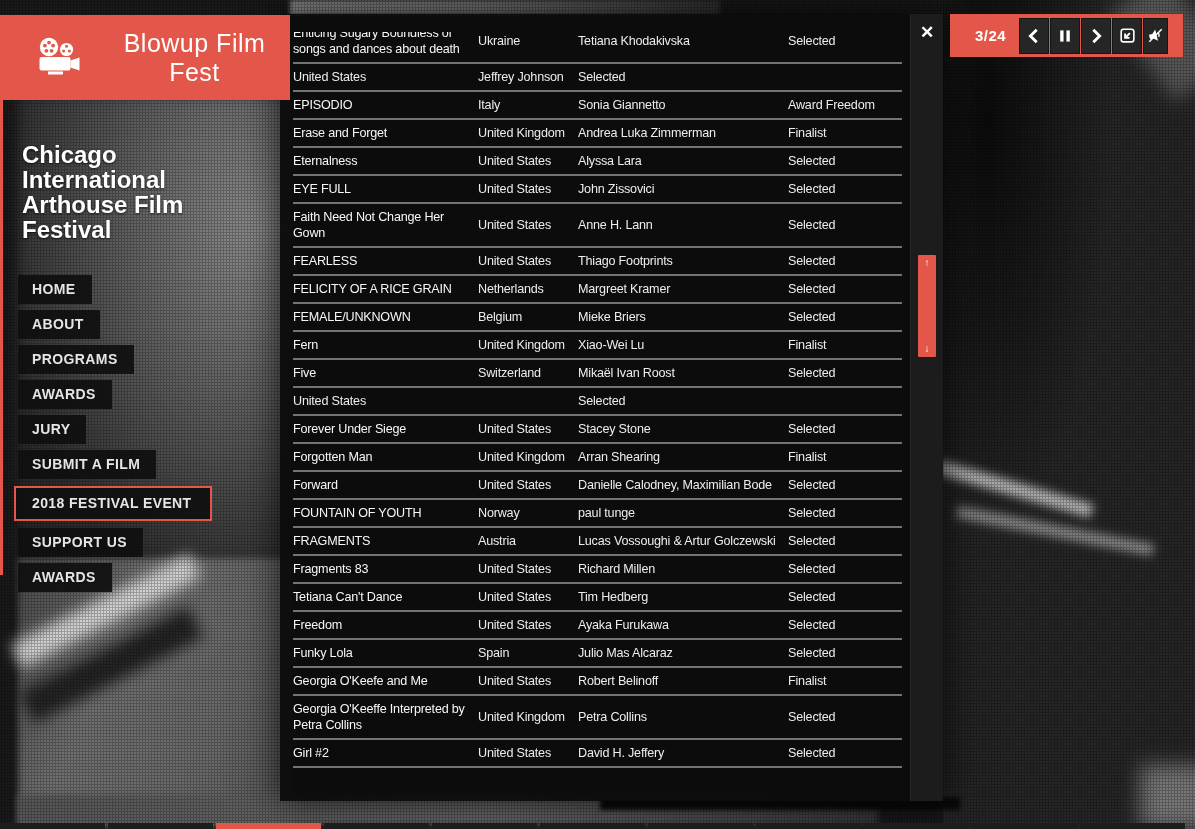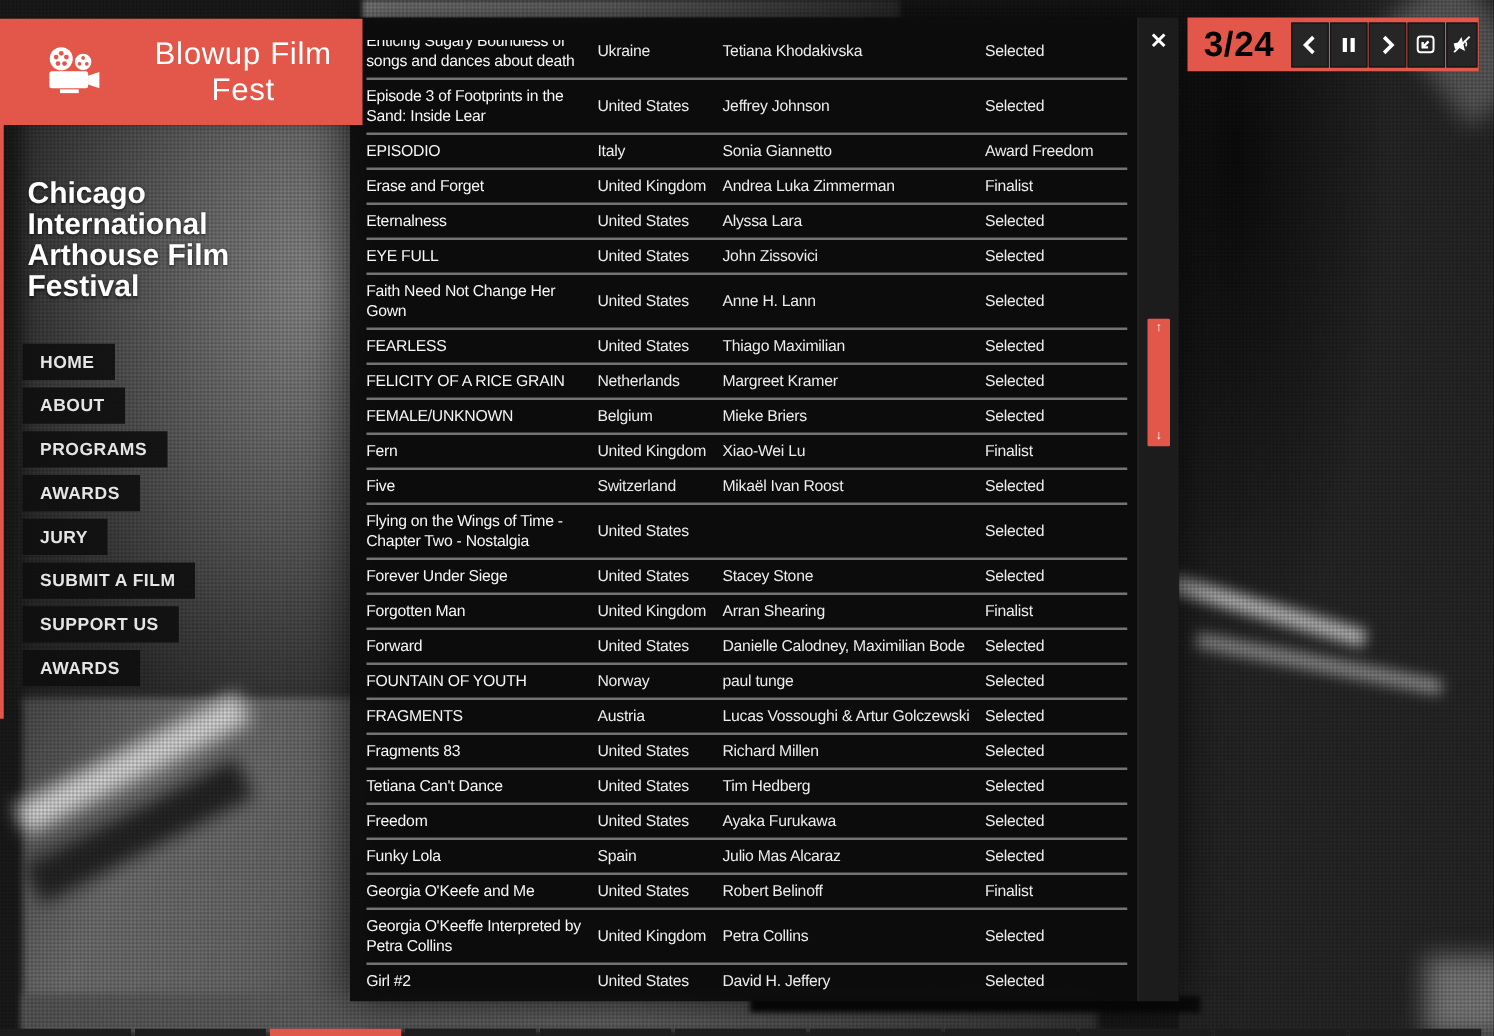--- a/index.html
+++ b/index.html
@@ -76,22 +76,22 @@
   .close-btn { display:block; margin:7px auto 0; width:24px; height:24px; background:none; border:none;
     color:#fff; font-size:17px; font-weight:700; line-height:24px; padding:0; cursor:pointer; }
   .scrollbar { position:absolute; top:241px; left:7px; width:18px; height:102px;
     background:var(--accent); border-radius:1px; display:flex; flex-direction:column;
     justify-content:space-between; align-items:center; padding:3px 0; cursor:pointer; }
   .scrollbar span { color:#fff; font-size:10px; line-height:10px; }
 
   
   .pager { position:absolute; left:950px; top:14px; width:233px; height:43px; z-index:7;
     background:var(--accent); display:flex; align-items:center; padding-right:18px; }
-  .page-indicator { color:#000000; font-size:28px; font-weight:700; padding:0 12px 0 13px;
-    letter-spacing:.5px; }
+  .page-indicator { color:#ffffff; font-size:15px; font-weight:700; padding:0 12px 0 13px;
+    letter-spacing:.5px;margin-left:12px; }
   .pager-buttons { display:flex; margin-left:auto; }
   .pbtn { width:30px; height:36px; margin-left:1px; background:#262626; border:1px solid #151515;
     display:flex; align-items:center; justify-content:center; padding:0; cursor:pointer; }
   .pbtn.narrow { width:25px; }
   .pbtn svg { display:block; }
 
   
   .thumbs { position:absolute; left:0; bottom:0; width:100%; height:6px; z-index:5;
     display:flex; gap:3px; }
   .thumb { flex:0 0 105px; height:6px; background:#1d1d1d; cursor:pointer; }
@@ -143,36 +143,36 @@
 
   <aside class="sidebar">
     <h1 class="site-title">Chicago International Arthouse Film Festival</h1>
     <nav class="nav">
         <a href="#" class="nav-item">HOME</a>
         <a href="#" class="nav-item">ABOUT</a>
         <a href="#" class="nav-item">PROGRAMS</a>
         <a href="#" class="nav-item">AWARDS</a>
         <a href="#" class="nav-item">JURY</a>
         <a href="#" class="nav-item">SUBMIT A FILM</a>
+        <a href="#" class="nav-item active">2018 FESTIVAL EVENT</a>
         <a href="#" class="nav-item">SUPPORT US</a>
         <a href="#" class="nav-item">AWARDS</a>
       </nav>
   </aside>
 
   <section class="panel">
     <div class="panel-inner">
       <div class="rows">
           <div class="row">
             <div class="cell cell-title">Enticing Sugary Boundless of songs and dances about death</div>
             <div class="cell cell-country">Ukraine</div>
             <div class="cell cell-directors">Tetiana Khodakivska</div>
             <div class="cell cell-status">Selected</div>
           </div>
           <div class="row">
-            <div class="cell cell-title">Episode 3 of Footprints in the Sand: Inside Lear</div>
             <div class="cell cell-country">United States</div>
             <div class="cell cell-directors">Jeffrey Johnson</div>
             <div class="cell cell-status">Selected</div>
           </div>
           <div class="row">
             <div class="cell cell-title">EPISODIO</div>
             <div class="cell cell-country">Italy</div>
             <div class="cell cell-directors">Sonia Giannetto</div>
             <div class="cell cell-status">Award Freedom</div>
           </div>
@@ -196,21 +196,21 @@
           </div>
           <div class="row">
             <div class="cell cell-title">Faith Need Not Change Her Gown</div>
             <div class="cell cell-country">United States</div>
             <div class="cell cell-directors">Anne H. Lann</div>
             <div class="cell cell-status">Selected</div>
           </div>
           <div class="row">
             <div class="cell cell-title">FEARLESS</div>
             <div class="cell cell-country">United States</div>
-            <div class="cell cell-directors">Thiago Maximilian</div>
+            <div class="cell cell-directors">Thiago Footprints</div>
             <div class="cell cell-status">Selected</div>
           </div>
           <div class="row">
             <div class="cell cell-title">FELICITY OF A RICE GRAIN</div>
             <div class="cell cell-country">Netherlands</div>
             <div class="cell cell-directors">Margreet Kramer</div>
             <div class="cell cell-status">Selected</div>
           </div>
           <div class="row">
             <div class="cell cell-title">FEMALE/UNKNOWN</div>
@@ -224,21 +224,20 @@
             <div class="cell cell-directors">Xiao-Wei Lu</div>
             <div class="cell cell-status">Finalist</div>
           </div>
           <div class="row">
             <div class="cell cell-title">Five</div>
             <div class="cell cell-country">Switzerland</div>
             <div class="cell cell-directors">Mikaël Ivan Roost</div>
             <div class="cell cell-status">Selected</div>
           </div>
           <div class="row">
-            <div class="cell cell-title">Flying on the Wings of Time - Chapter Two - Nostalgia</div>
             <div class="cell cell-country">United States</div>
             <div class="cell cell-directors"></div>
             <div class="cell cell-status">Selected</div>
           </div>
           <div class="row">
             <div class="cell cell-title">Forever Under Siege</div>
             <div class="cell cell-country">United States</div>
             <div class="cell cell-directors">Stacey Stone</div>
             <div class="cell cell-status">Selected</div>
           </div>

